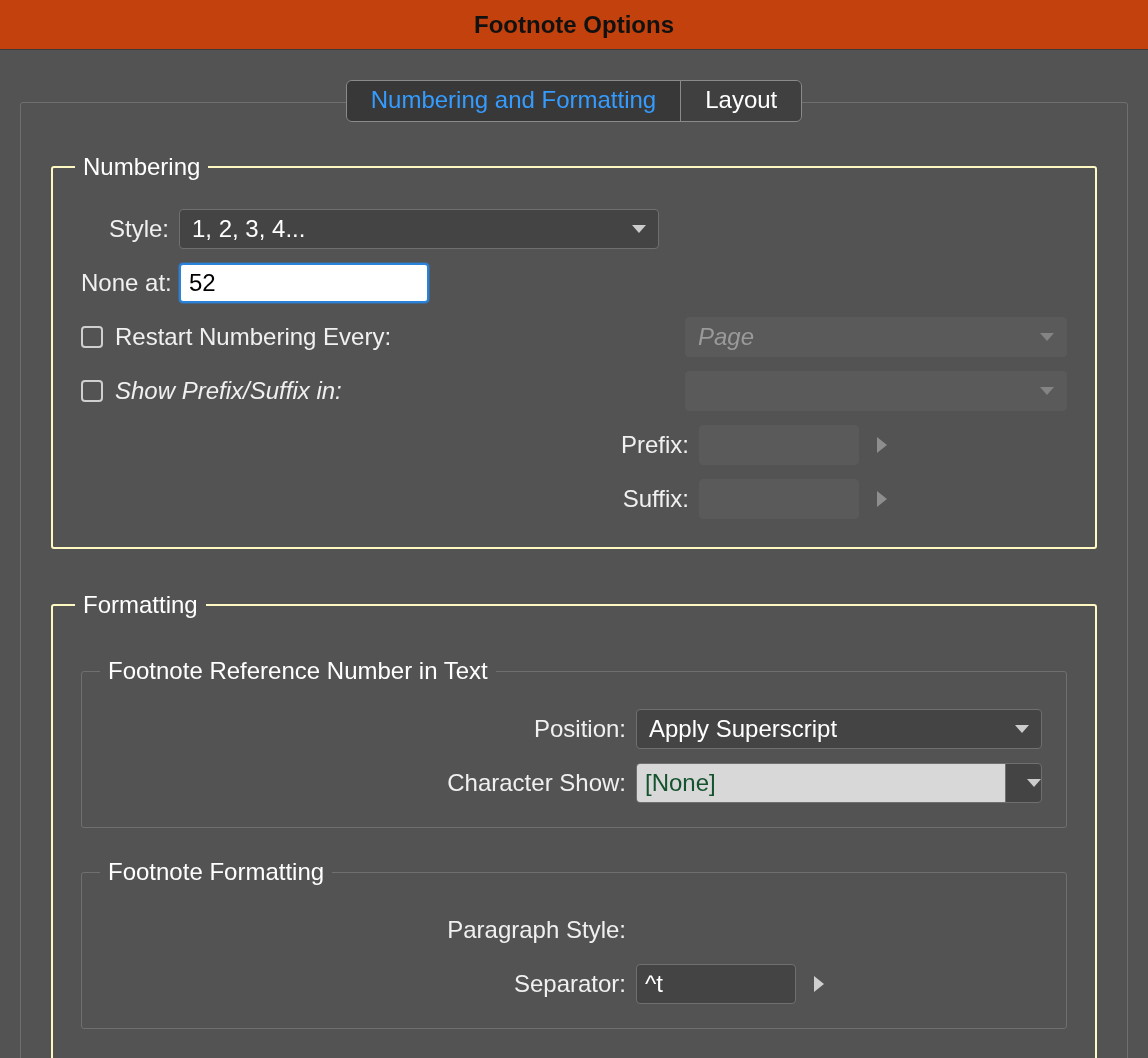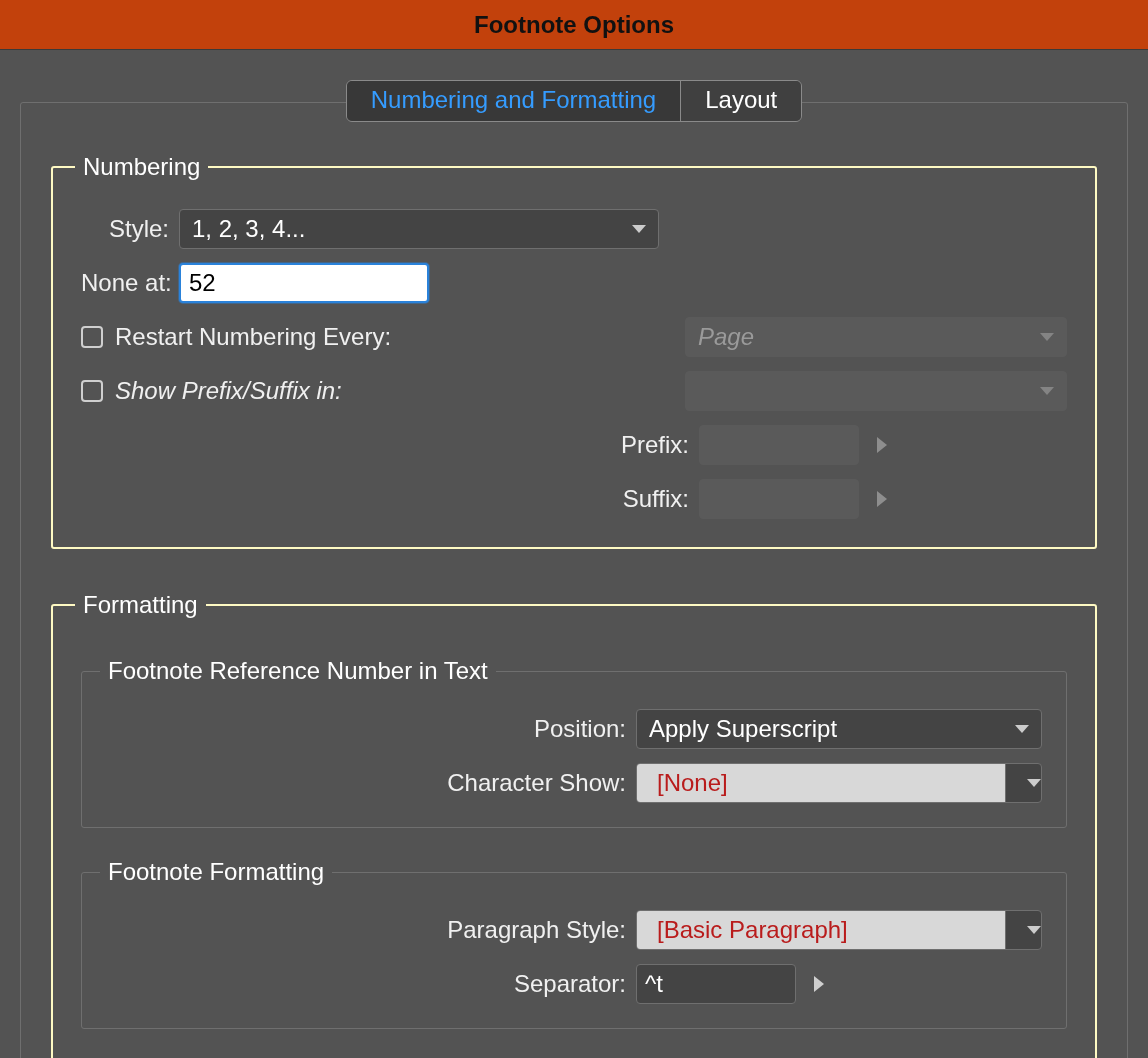--- a/index.html
+++ b/index.html
@@ -132,26 +132,26 @@
     border-top: 8px solid #ccc;
   }
   .dropdown.disabled .chev {
     border-top-color: #848484;
   }
   .dropdown.split {
     padding: 0;
   }
   .dropdown.split .dd-text {
     background: #d8d8d8;
-    color: #b91c1c;
+    color: #14532d;
     flex: 1;
     height: 100%;
     display: flex;
     align-items: center;
-    padding: 0 20px;
+    padding: 0 8px;
     border-radius: 3px 0 0 3px;
   }
   .dropdown.split .dd-btn {
     width: 36px;
     height: 100%;
     display: flex;
     align-items: center;
     justify-content: center;
     border-left: 1px solid #6f6f6f;
   }
@@ -293,26 +293,20 @@
             </div>
           </div>
         </div>
       </fieldset>
 
       <fieldset class="subgroup">
         <legend>Footnote Formatting</legend>
 
         <div class="row">
           <div class="lbl" style="flex:0 0 530px;">Paragraph Style:</div>
-          <div class="dropdown split" style="flex:1;">
-            <div class="dd-text">[Basic Paragraph]</div>
-            <div class="dd-btn">
-              <span class="chev"></span>
-            </div>
-          </div>
         </div>
 
         <div class="row">
           <div class="lbl" style="flex:0 0 530px;">Separator:</div>
           <input class="text-input dark" style="width: 160px;" value="^t">
           <div class="arrow-btn enabled"></div>
           <div style="flex:1;"></div>
         </div>
       </fieldset>
 

